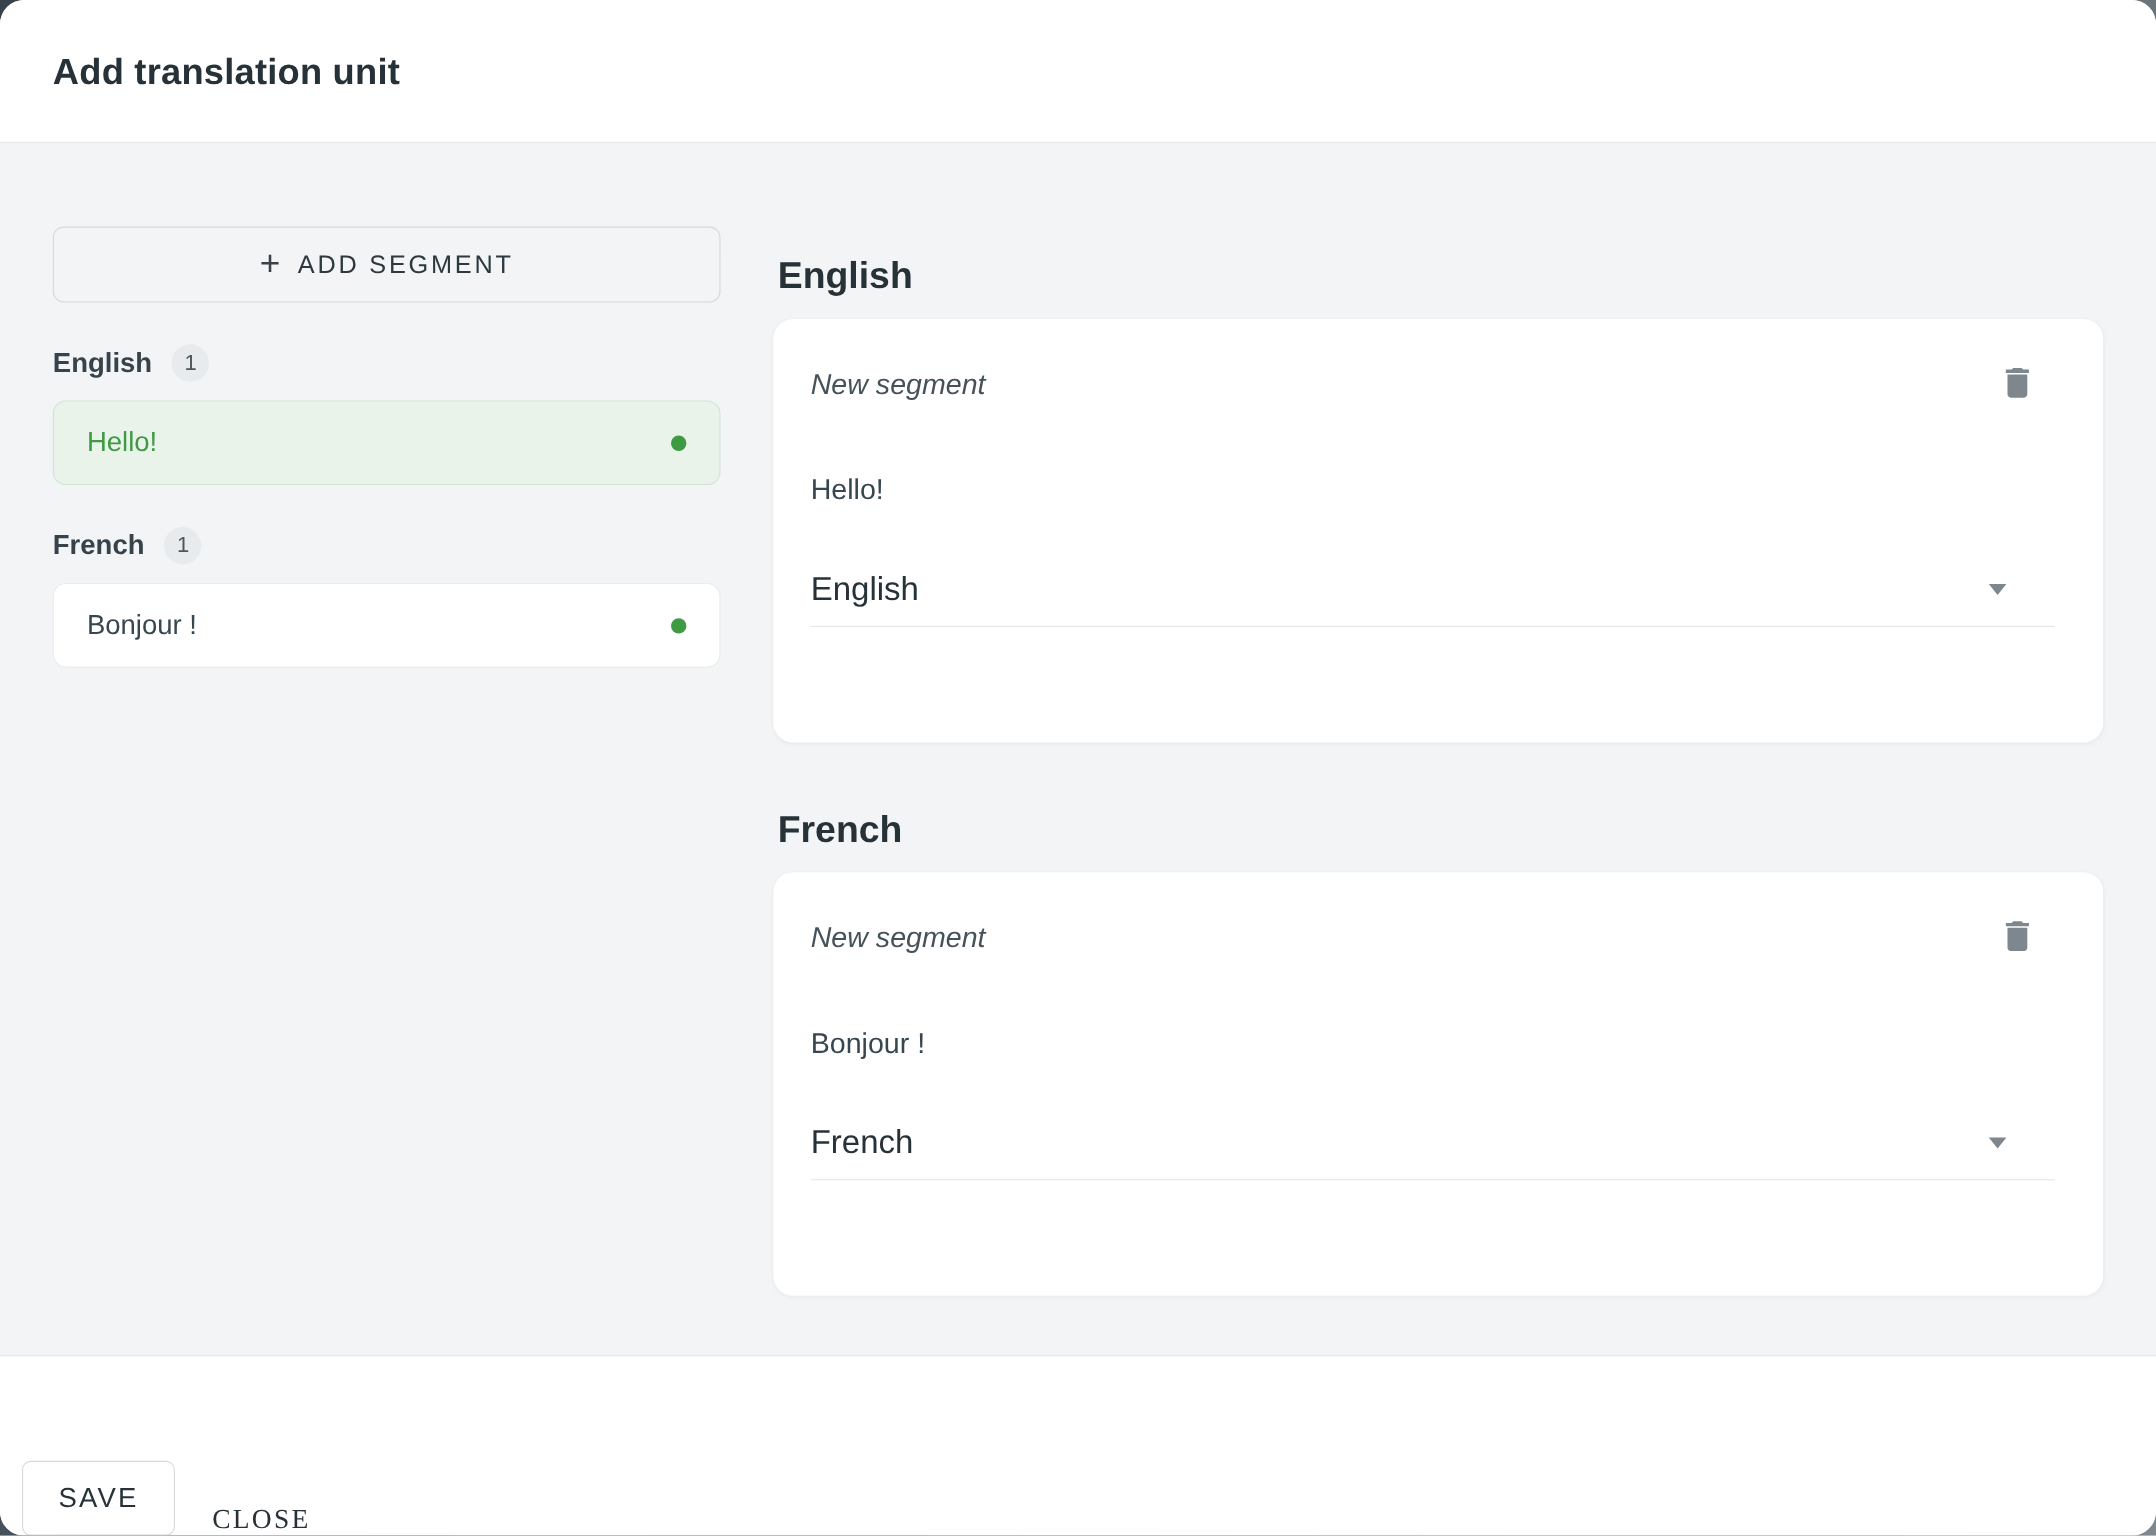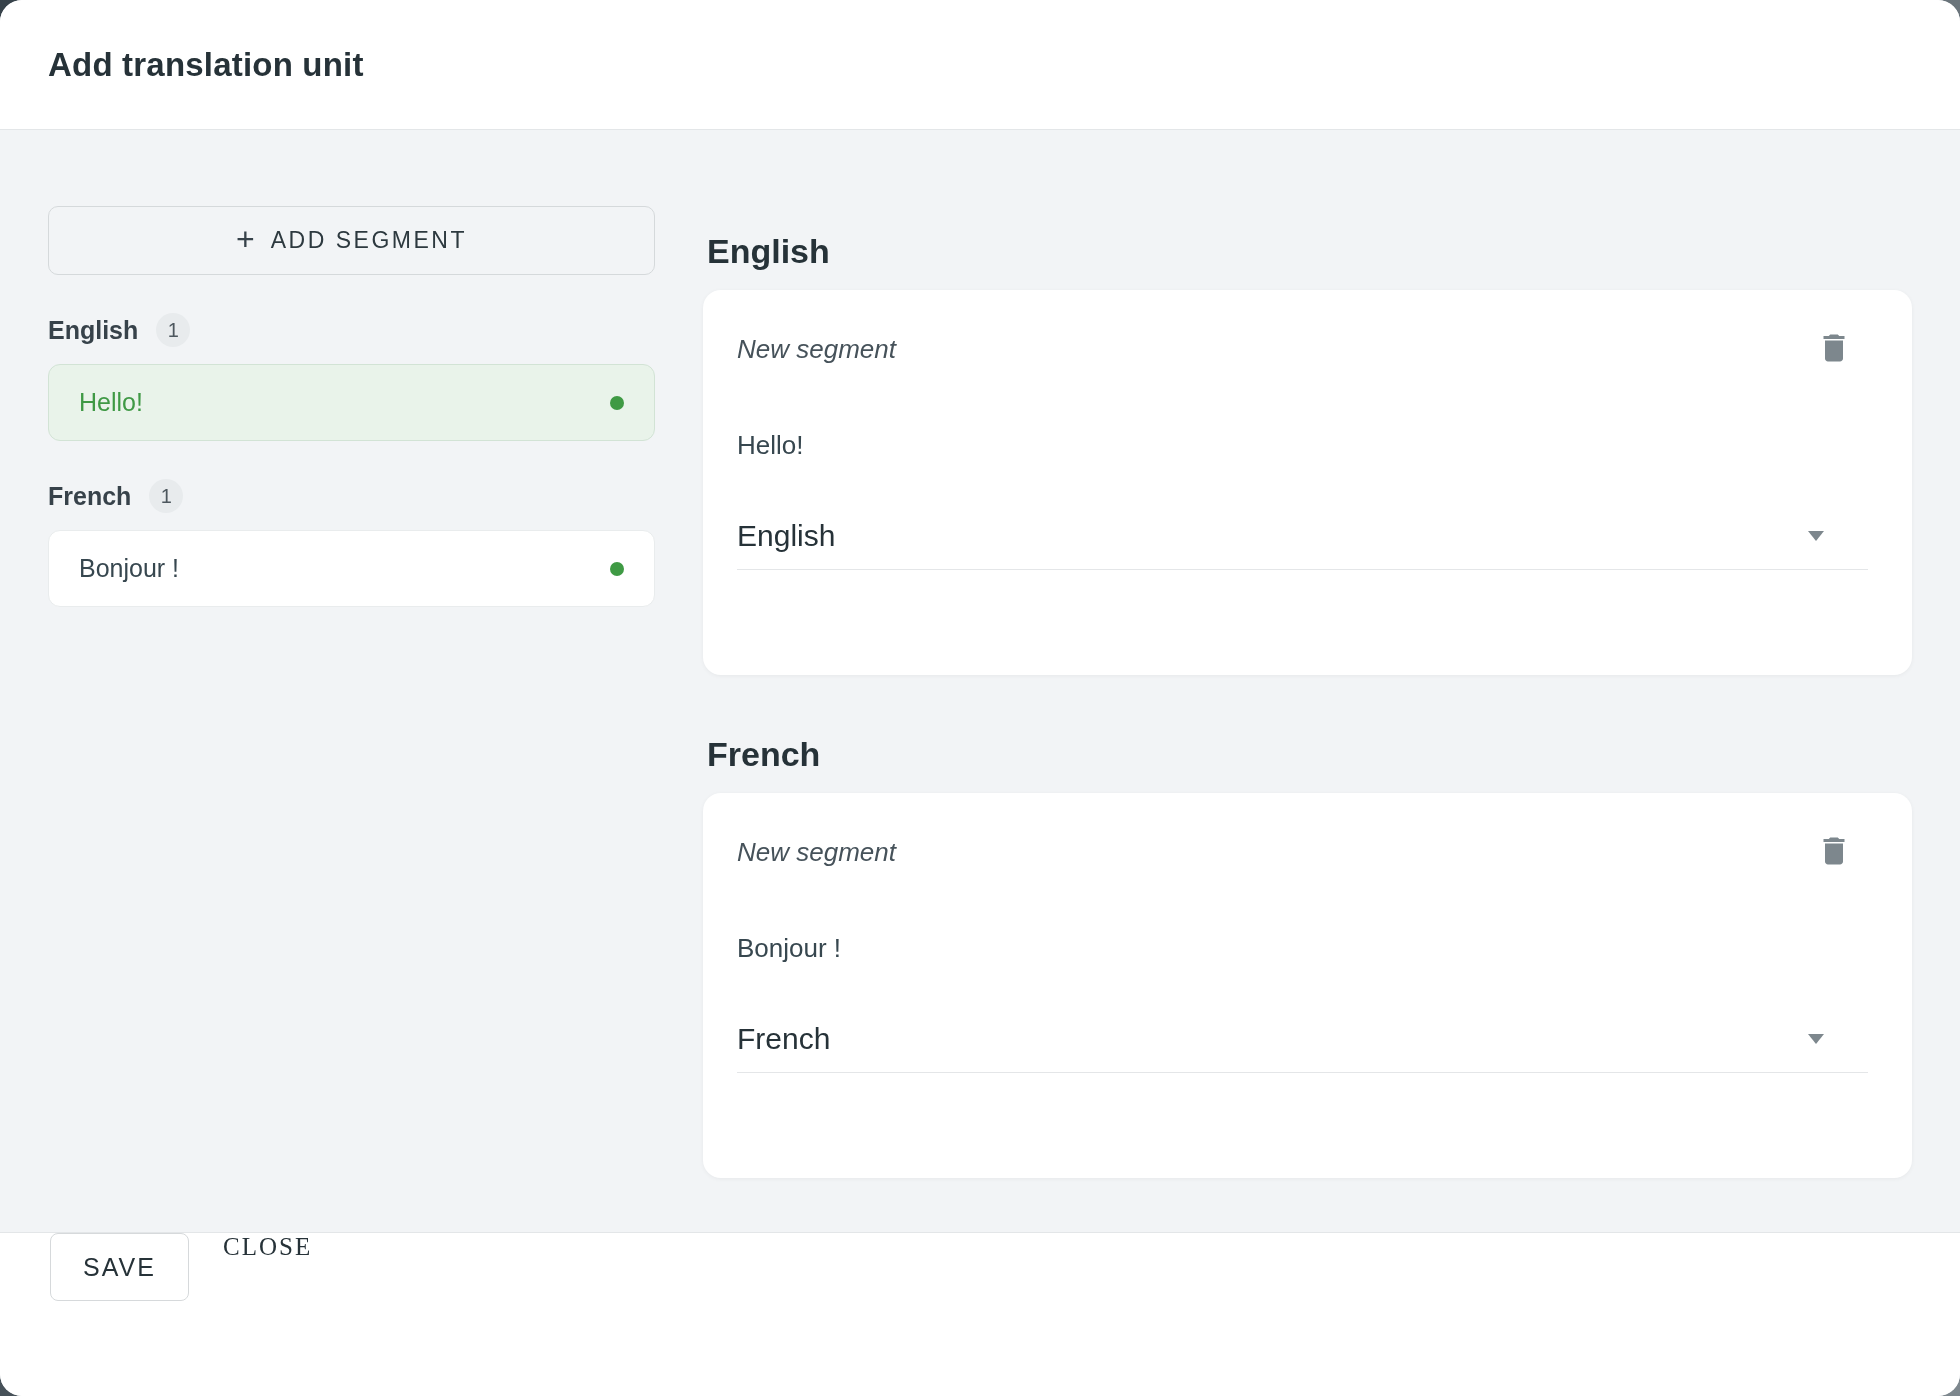--- a/index.html
+++ b/index.html
@@ -155,22 +155,22 @@
     border-right: 8px solid transparent;
     border-top: 10px solid #7d878d;
     margin-right: 34px;
   }
   
   .dlg-footer {
     flex: 0 0 164px;
     background: #ffffff;
     border-top: 1px solid #e3e6e8;
     display: flex;
-    align-items: flex-start;
-    padding: 0 50px;
+    align-items: flex-end;
+    padding: 0 20px;
     gap: 34px;
   }
   .save-btn {
     min-width: 139px;
     height: 68px;
     background: #ffffff;
     border: 1px solid #d6d9db;
     border-radius: 8px;
     font-family: "Liberation Sans", sans-serif;
     font-size: 25px;

